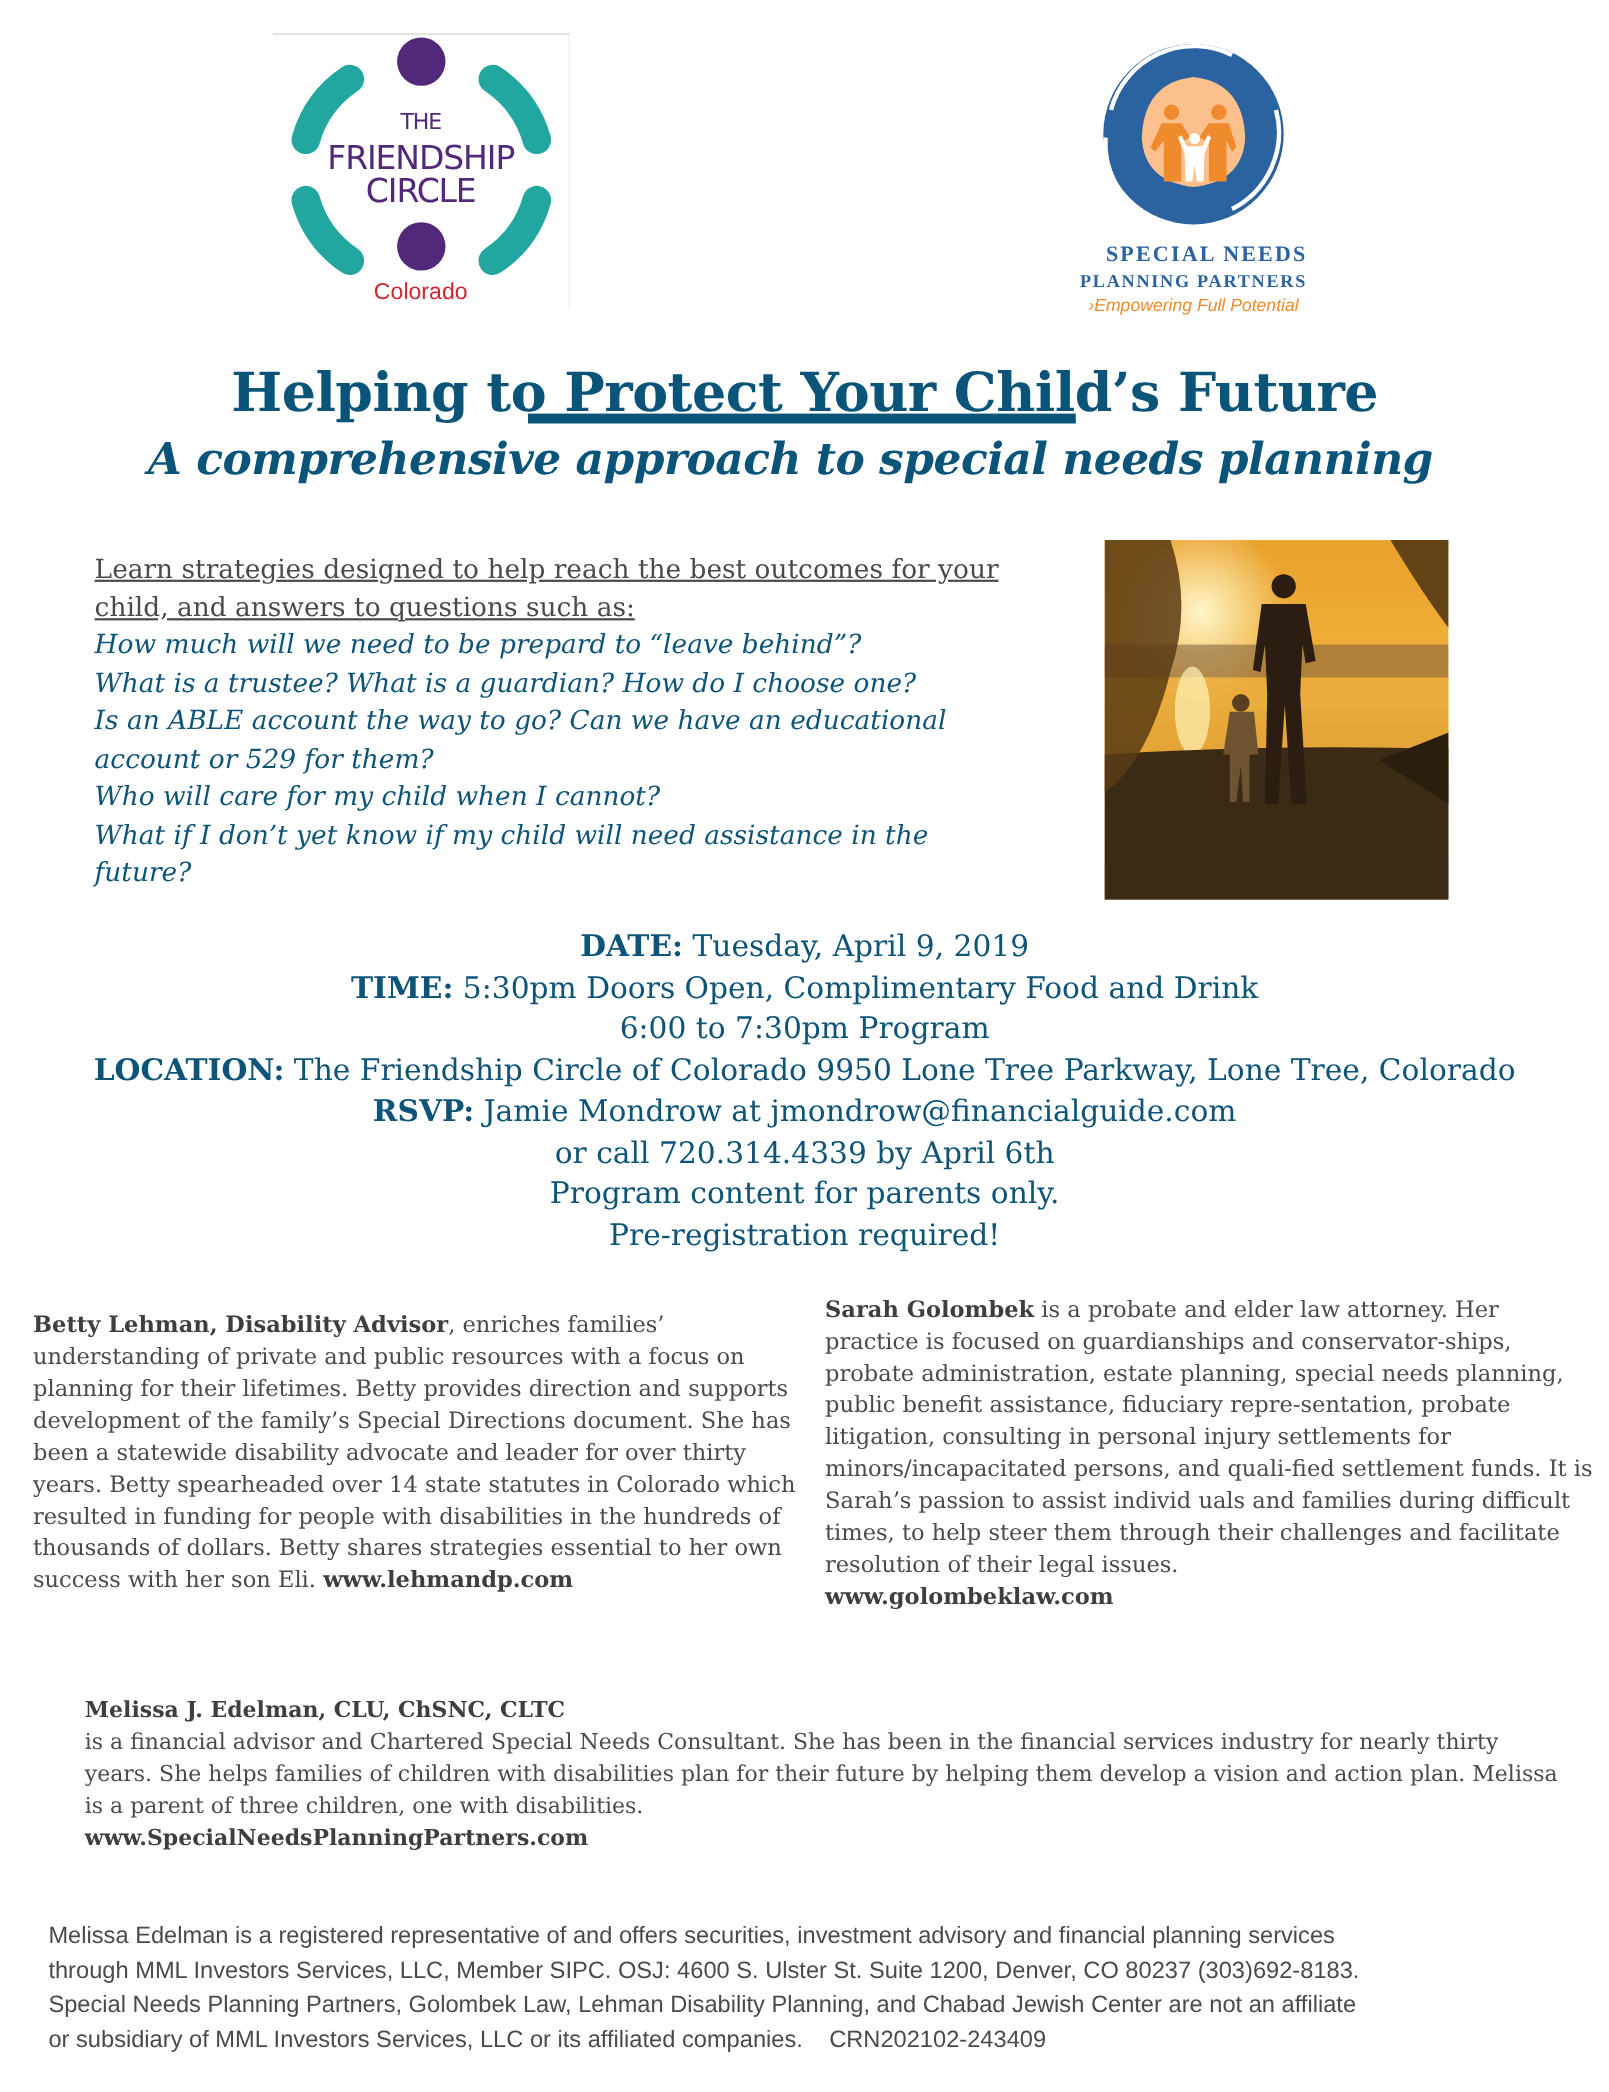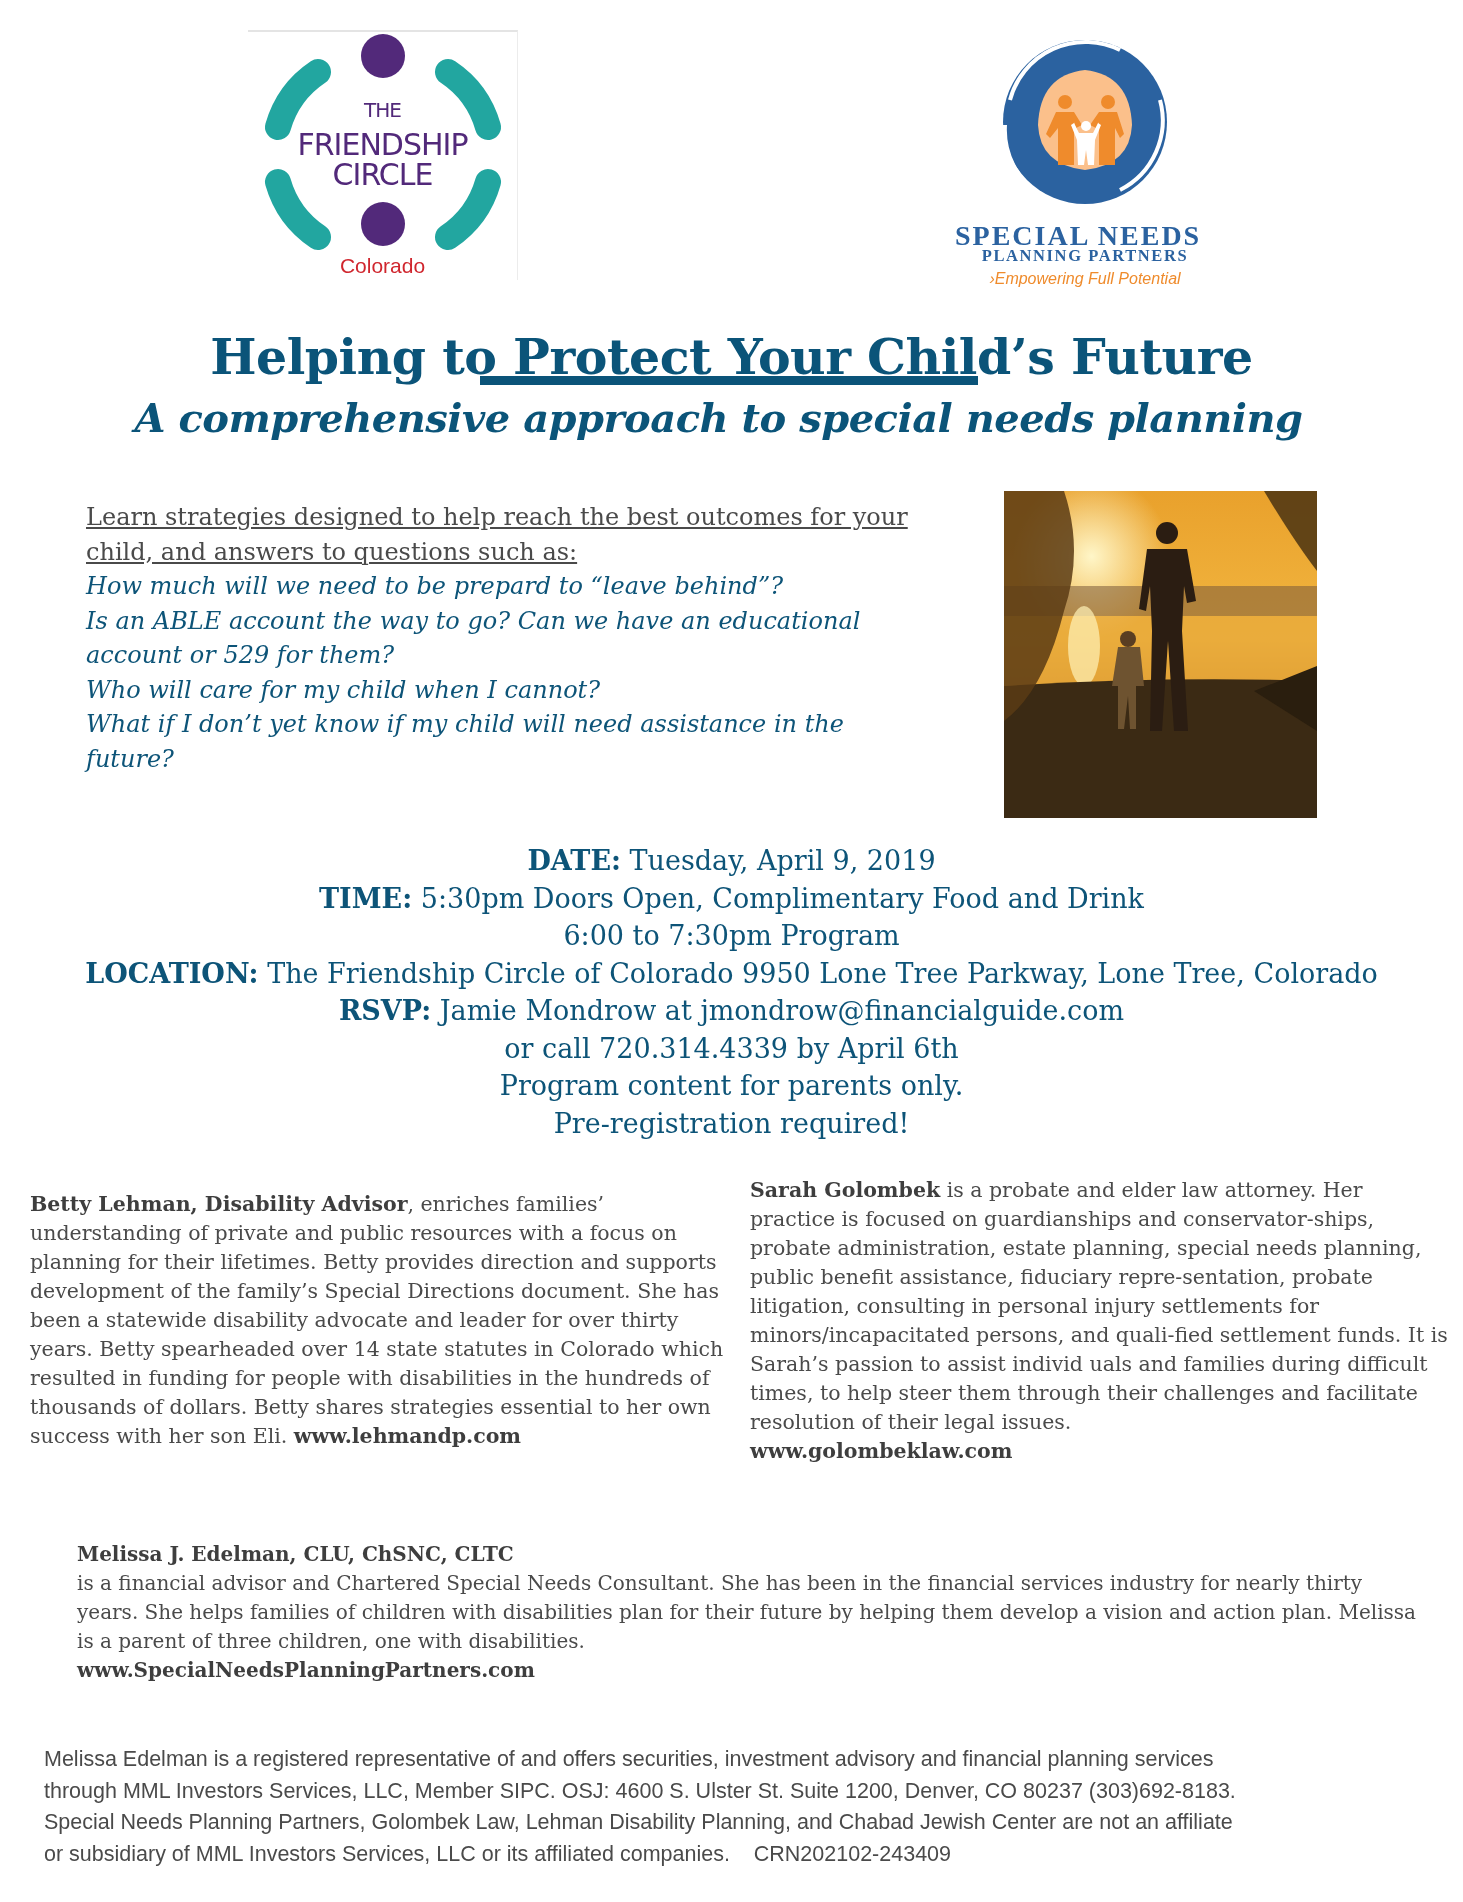--- a/index.html
+++ b/index.html
@@ -14,22 +14,22 @@
   .fc-title { position: absolute; left: 0; width: 100%; text-align: center; color: #52297a;
               font-family: "DejaVu Sans", sans-serif; font-weight: normal; letter-spacing: -1px; line-height: 1; }
   .fc-title.l1 { top: 68px; font-size: 20px; }
   .fc-title.l2 { top: 98px; font-size: 30px; }
   .fc-title.l3 { top: 128px; font-size: 30px; }
   .fc-colorado { position: absolute; left: 0; width: 100%; top: 222px; text-align: center; color: #d0262e;
                  font-family: "Liberation Sans", sans-serif; font-size: 21px; }
 
   .snpp-logo { left: 955px; top: 30px; width: 260px; height: 260px; }
   .snpp-logo svg { position: absolute; left: 15px; top: 0; }
-  .snpp-name1 { position: absolute; left: 0; width: 100%; top: 190px; color: #2b62a0;
-                font-family: "Liberation Serif", serif; font-weight: bold; font-size: 28px; letter-spacing: 2px; }
+  .snpp-name1 { position: absolute; left: 12px; width: 100%; top: 190px; text-align: center; color: #2b62a0;
+                font-family: "Liberation Serif", serif; font-weight: bold; font-size: 20px; letter-spacing: 2px; }
   .snpp-name2 { position: absolute; left: 0; width: 100%; top: 216px; text-align: center; color: #2b62a0;
                 font-family: "Liberation Serif", serif; font-weight: bold; font-size: 16.5px; letter-spacing: 1.6px; }
   .snpp-tag { position: absolute; left: 0; width: 100%; top: 240px; text-align: center; color: #ef8b2c;
               font-family: "Liberation Sans", sans-serif; font-style: italic; font-size: 16px; }
 
   
   .headline { left: 0; width: 1463px; top: 296px; text-align: center; color: #0b5479;
               font-family: "DejaVu Serif", serif; font-weight: bold; font-size: 49px; letter-spacing: -0.5px; margin-top: 32px; }
   .rule { left: 480px; top: 376px; width: 498px; height: 9px; background: #0b5479; }
   .subhead { left: 0; width: 1437px; top: 394px; text-align: center; color: #0b5479;
@@ -98,20 +98,21 @@
   <div class="snpp-tag">›Empowering Full Potential</div>
 </div>
 
 <h1 class="abs headline">Helping to Protect Your Child’s Future</h1>
 <div class="abs rule"></div>
 <h2 class="abs subhead">A comprehensive approach to special needs planning</h2>
 
 <div class="abs intro">
   <div class="lead" style="width:830px;text-decoration:underline;">Learn strategies designed to help reach the best outcomes for your child, and answers to questions such as:</div>
   <span class="q">How much will we need to be prepard to “leave behind”?</span>
+  <span class="q">What is a trustee? What is a guardian? How do I choose one?</span>
   <span class="q" style="width:820px;">Is an ABLE account the way to go? Can we have an educational account or 529 for them?</span>
   <span class="q">Who will care for my child when I cannot?</span>
   <span class="q" style="width:820px;">What if I don’t yet know if my child will need assistance in the future?</span>
 </div>
 
 <div class="abs photo">
   <svg width="313" height="327" viewBox="0 0 313 327">
     <defs>
       <linearGradient id="sky" x1="0" y1="0" x2="0" y2="1">
         <stop offset="0" stop-color="#e9a12c"></stop>

